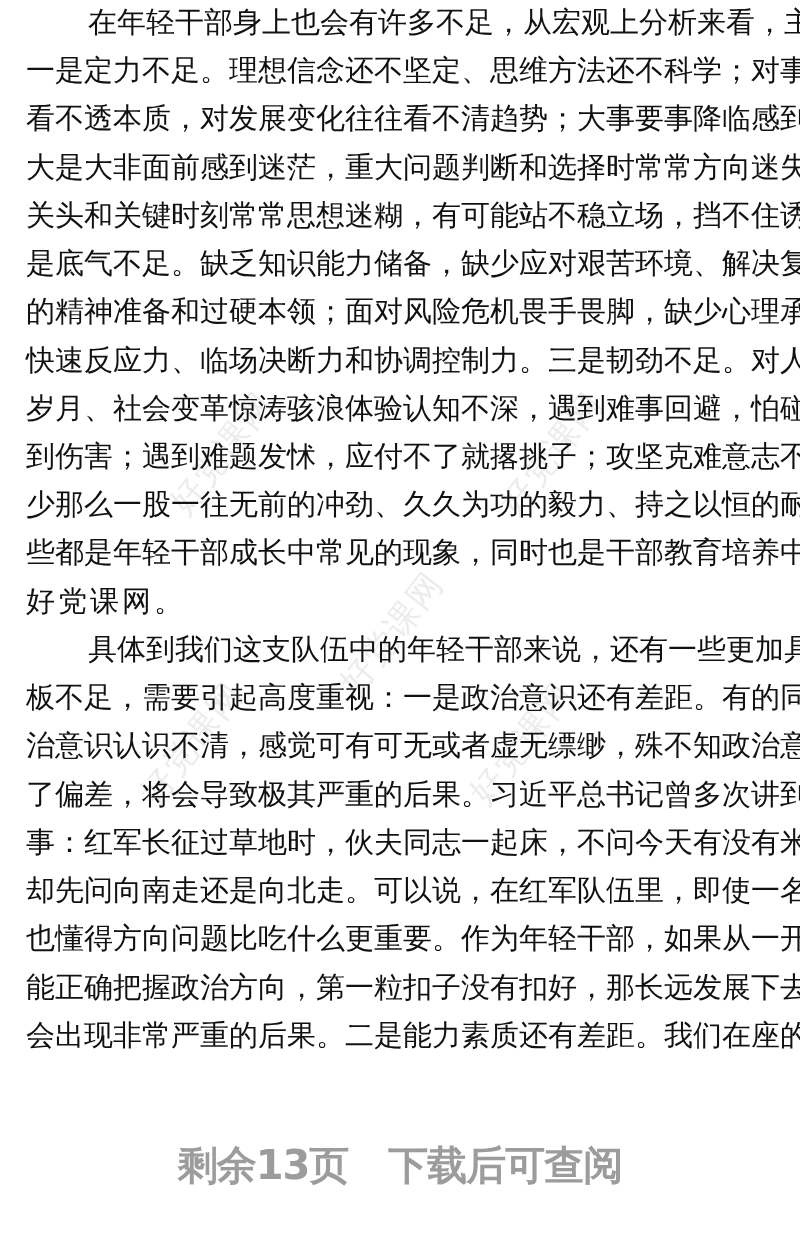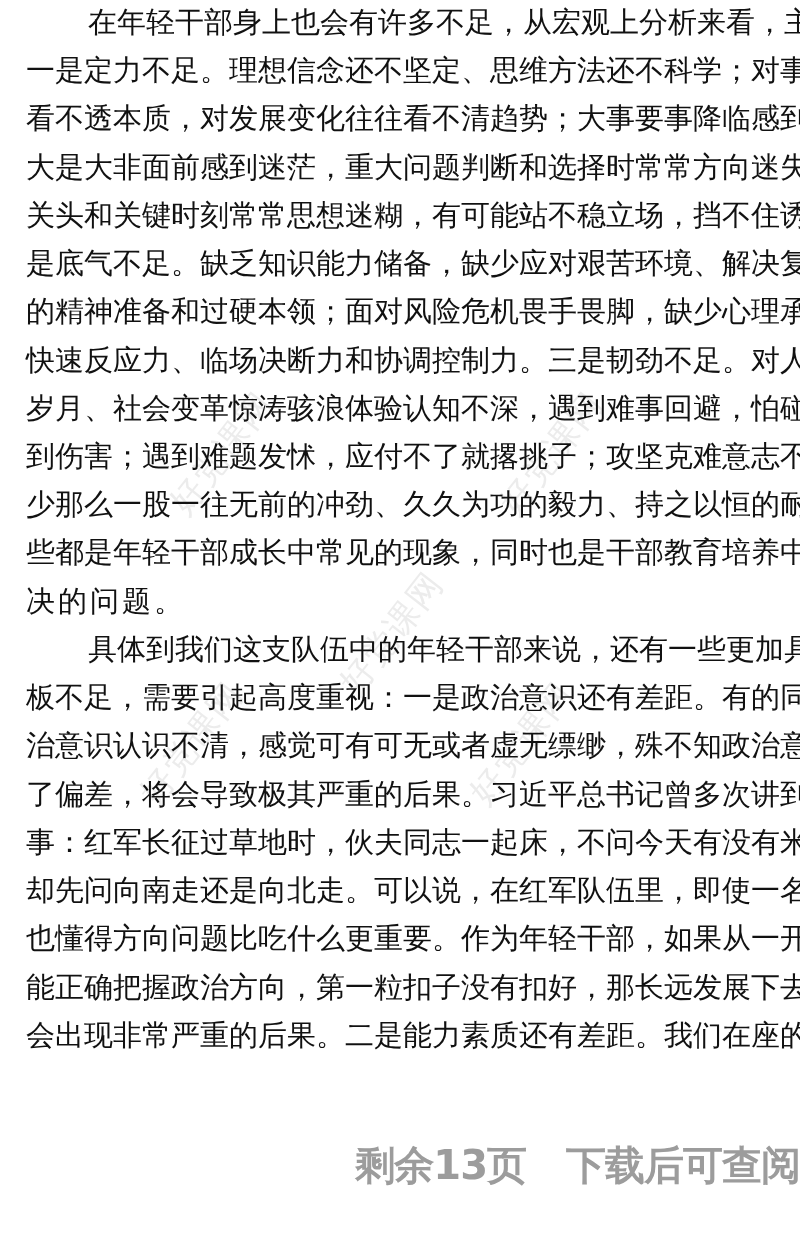--- a/index.html
+++ b/index.html
@@ -63,21 +63,21 @@
   }
   .line.short {
     text-align-last: left;
     letter-spacing: 3px;
   }
   .paywall {
     position: absolute;
     left: 0;
     top: 1138px;
     width: 800px;
-    text-align: right;
+    text-align: center;
     z-index: 2;
   }
   .paywall span {
     font-family: "DejaVu Sans", "Liberation Sans", sans-serif;
     font-weight: bold;
     font-size: 40px;
     color: #9c9c9c;
     letter-spacing: -1px;
   }
   .paywall .gap {
@@ -439,21 +439,21 @@
         <span>也</span>
         <span>是</span>
         <span>干</span>
         <span>部</span>
         <span>教</span>
         <span>育</span>
         <span>培</span>
         <span>养</span>
         <span>中</span>
       </div>
-    <div class="line short" style="top:584px;">决的问题。</div>
+    <div class="line short" style="top:584px;">好党课网。</div>
 
     <div class="line indent" style="top: 632px; display: flex; justify-content: space-between;">
         <span>具</span>
         <span>体</span>
         <span>到</span>
         <span>我</span>
         <span>们</span>
         <span>这</span>
         <span>支</span>
         <span>队</span>

